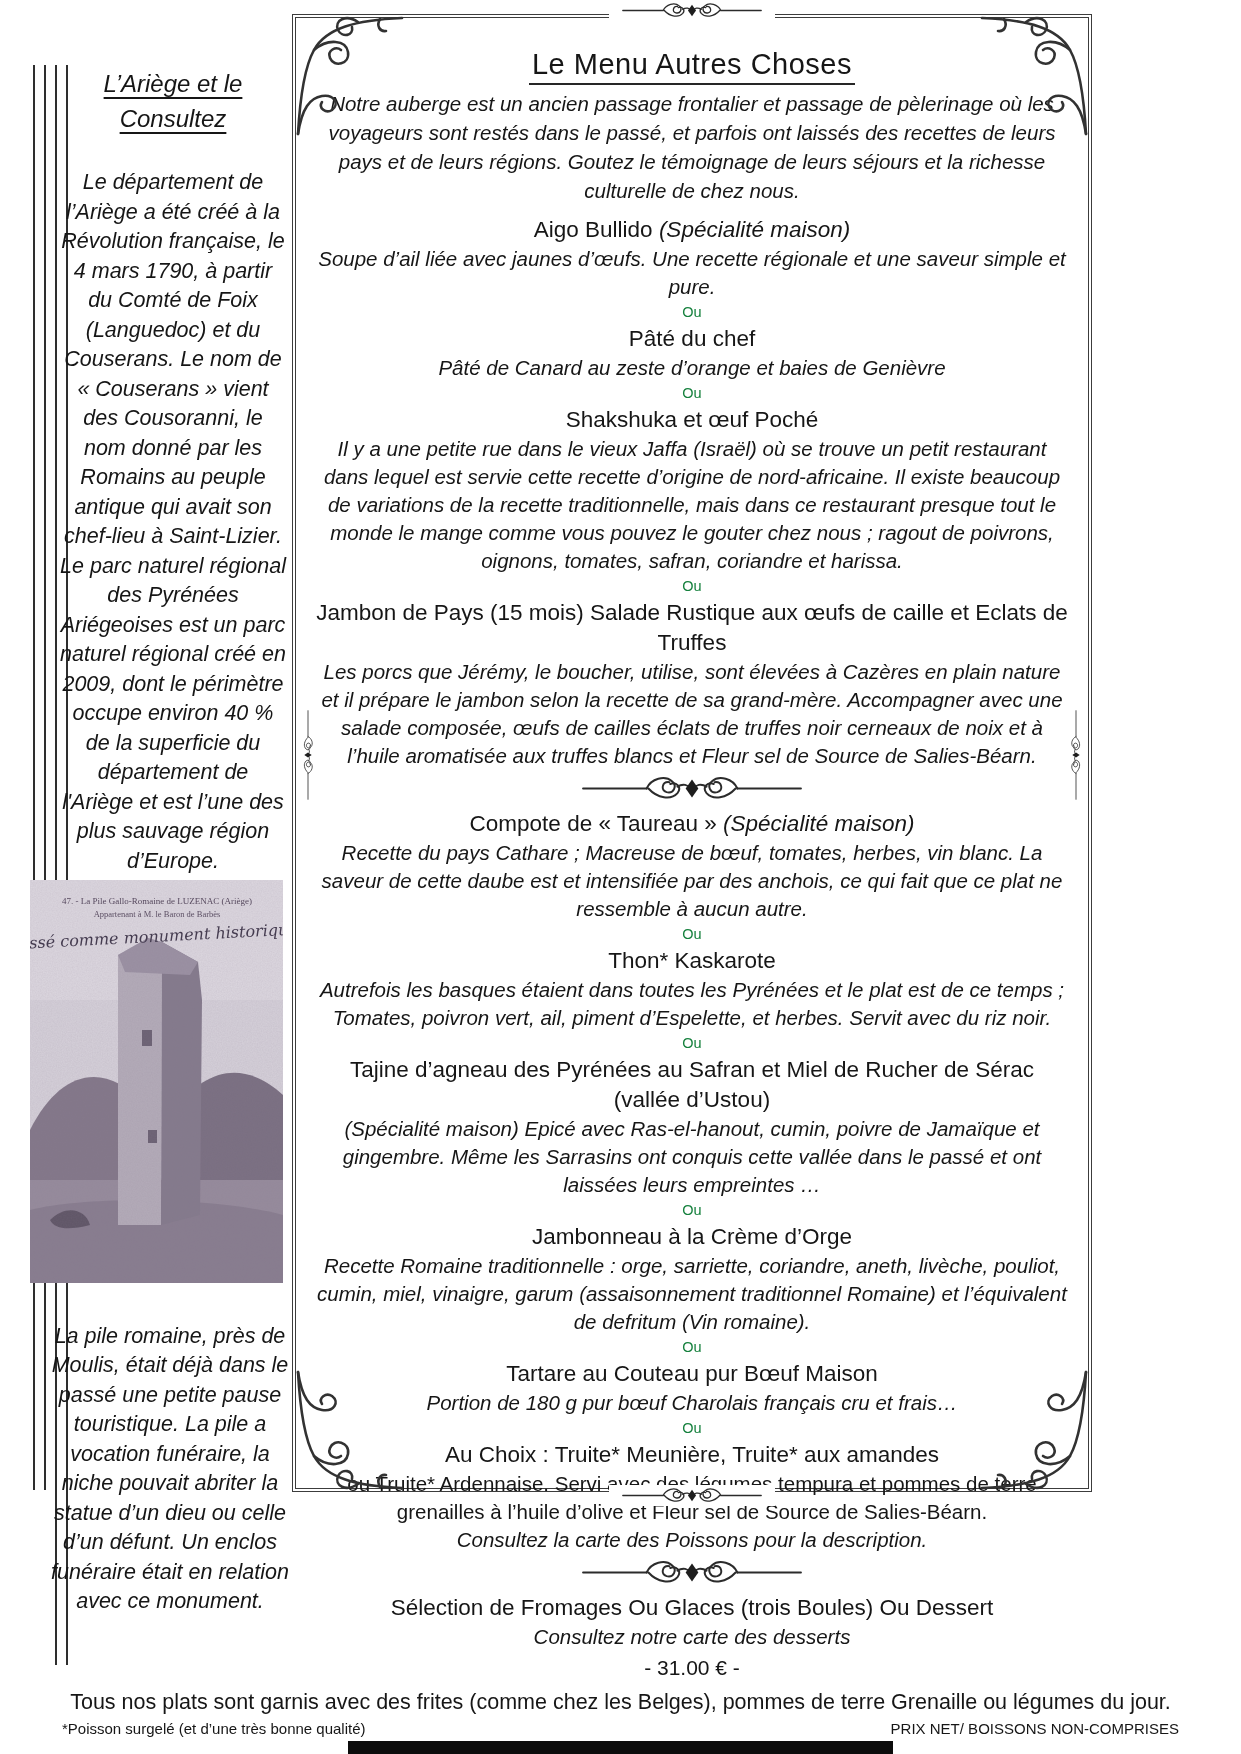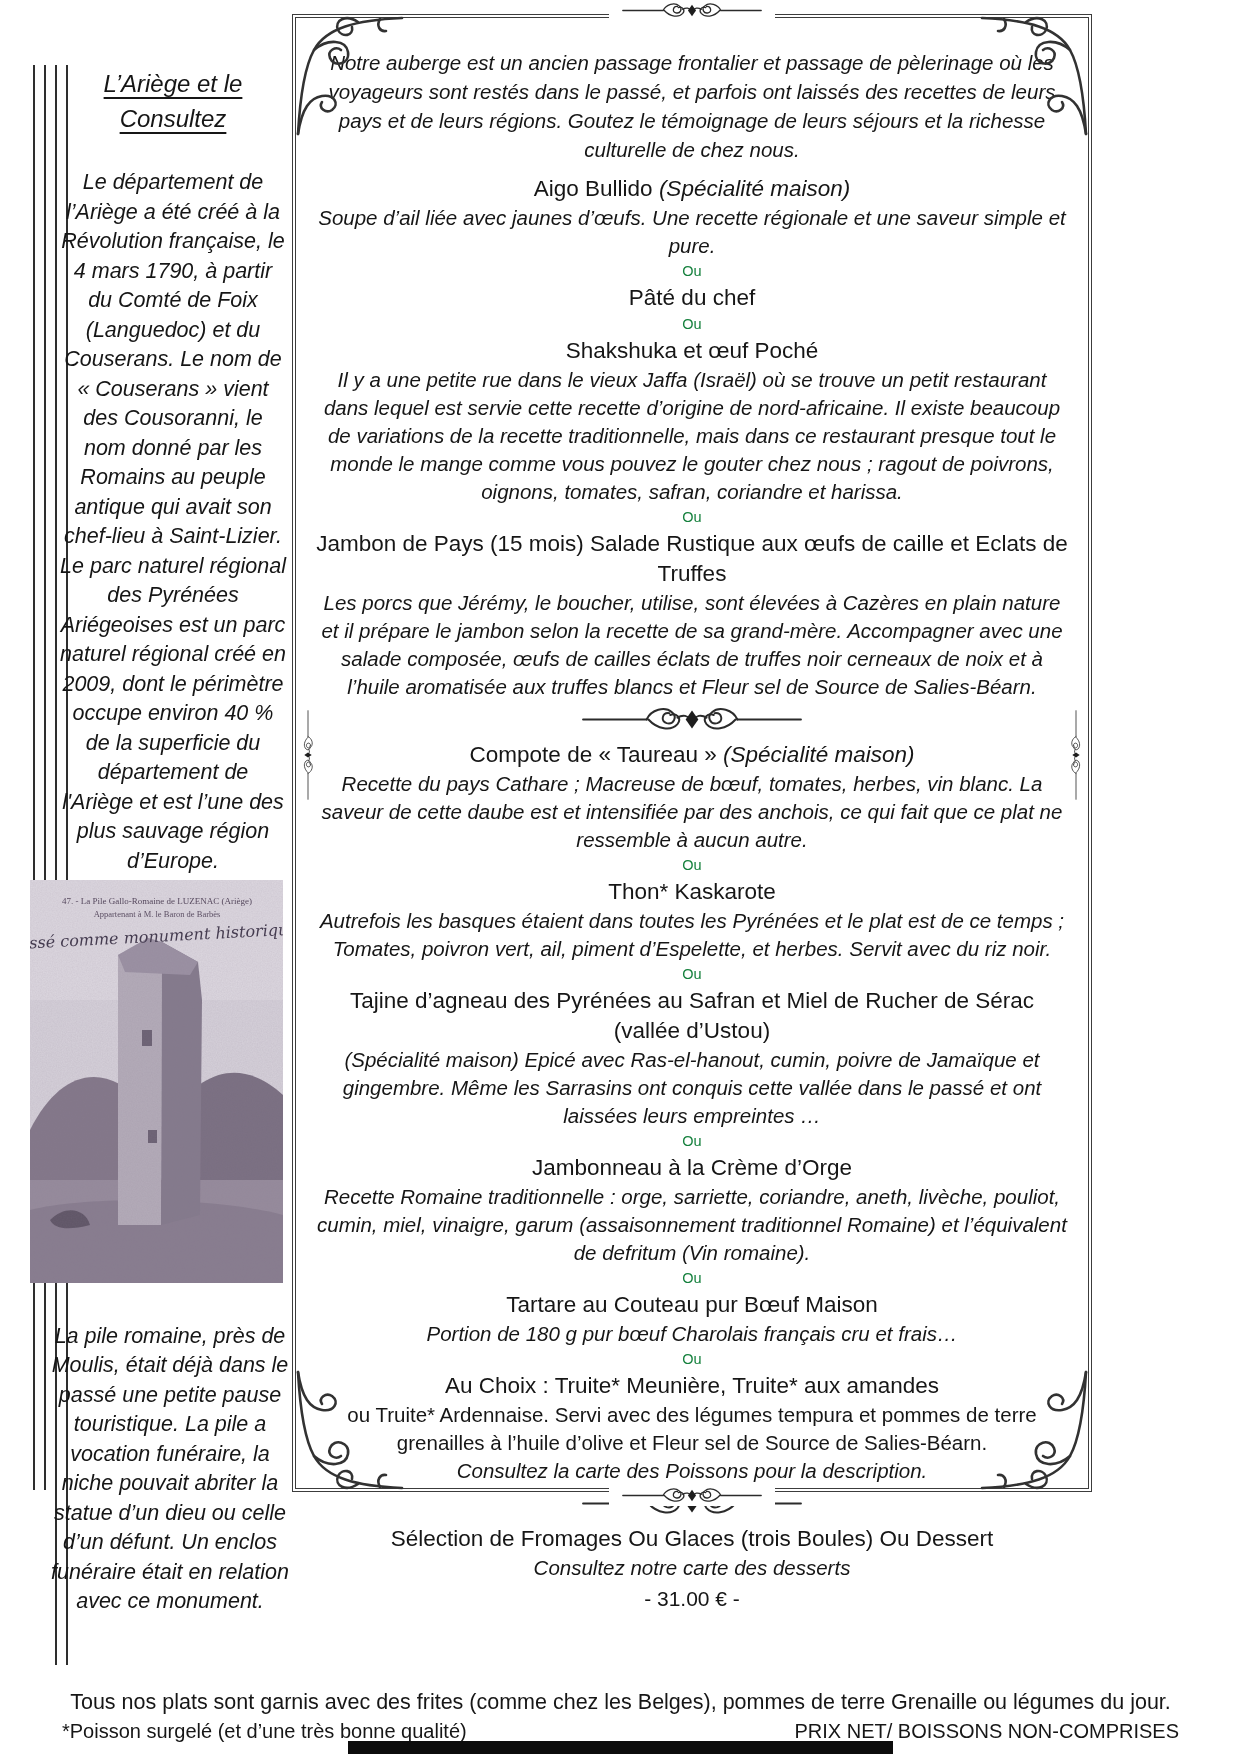--- a/index.html
+++ b/index.html
@@ -40,21 +40,21 @@
   .dish{margin:0;}
   .dish-name{text-align:center;font-size:22.5px;line-height:30px;margin-top:3px;}
   .dish-desc{text-align:center;font-size:20.5px;line-height:28px;}
   .dish-desc.plain{font-style:normal;}
   .dish-price{text-align:center;font-size:21px;line-height:30px;margin-top:2px;}
   .ou{text-align:center;font-size:14.5px;line-height:18px;margin:2px 0;color:#15803d;}
   .divider-wrap{text-align:center;height:34px;margin:2px 0;}
   
   .footer{position:absolute;left:0;right:0;top:1688px;}
   .footer-line1{text-align:center;font-size:21.5px;line-height:28px;margin:0;}
-  .footer-row{display:flex;justify-content:space-between;padding:4px 62px 0 62px;font-size:20px;}
+  .footer-row{display:flex;justify-content:space-between;padding:4px 62px 0 62px;font-size:15px;}
   .black-bar{position:absolute;left:348px;top:1741px;width:545px;height:13px;background:#0c0c0c;}
   svg.orn{stroke:#2d2d2d;fill:none;stroke-width:2.6;stroke-linecap:round;}
 </style>
 </head>
 <body>
 
 <svg width="0" height="0" style="position:absolute">
   <defs>
     <g id="div-half" stroke="#2b2b2b" fill="none" stroke-width="2.2" stroke-linecap="round">
       <path d="M10,18 H80"></path>
@@ -133,29 +133,31 @@
   <span class="edge-orn bottom"><svg viewBox="0 0 260 36" width="150" height="21">
         <use href="#div-orn"></use>
       </svg></span>
   <span class="edge-orn left"><svg viewBox="0 0 260 36" width="96" height="14">
         <use href="#div-orn"></use>
       </svg></span>
   <span class="edge-orn right"><svg viewBox="0 0 260 36" width="96" height="14">
         <use href="#div-orn"></use>
       </svg></span>
 
+  <h1 class="menu-title"><span>Le Menu Autres Choses</span></h1>
   <p class="intro">Notre auberge est un ancien passage frontalier et passage de pèlerinage où les voyageurs sont restés dans le passé, et parfois ont laissés des recettes de leurs pays et de leurs régions. Goutez le témoignage de leurs séjours et la richesse culturelle de chez nous.</p>
   <div>
       <div class="dish">
         <div class="dish-name">Aigo Bullido<span class="it"> (Spécialité maison)</span></div>
         <div class="dish-desc it">Soupe d’ail liée avec jaunes d’œufs. Une recette régionale et une saveur simple et pure.</div>
       </div>
       <div class="ou">Ou</div>
       <div class="dish">
         <div class="dish-name">Pâté du chef</div>
+        <div class="dish-desc it">Pâté de Canard au zeste d’orange et baies de Genièvre</div>
       </div>
       <div class="ou">Ou</div>
       <div class="dish">
         <div class="dish-name">Shakshuka et œuf Poché</div>
         <div class="dish-desc it">Il y a une petite rue dans le vieux Jaffa (Israël) où se trouve un petit restaurant dans lequel est servie cette recette d’origine de nord-africaine. Il existe beaucoup de variations de la recette traditionnelle, mais dans ce restaurant presque tout le monde le mange comme vous pouvez le gouter chez nous ; ragout de poivrons, oignons, tomates, safran, coriandre et harissa.</div>
       </div>
       <div class="ou">Ou</div>
       <div class="dish">
         <div class="dish-name">Jambon de Pays (15 mois) Salade Rustique aux œufs de caille et Eclats de Truffes</div>
         <div class="dish-desc it">Les porcs que Jérémy, le boucher, utilise, sont élevées à Cazères en plain nature et il prépare le jambon selon la recette de sa grand-mère. Accompagner avec une salade composée, œufs de cailles éclats de truffes noir cerneaux de noix et à l’huile aromatisée aux truffes blancs et Fleur sel de Source de Salies-Béarn.</div>

